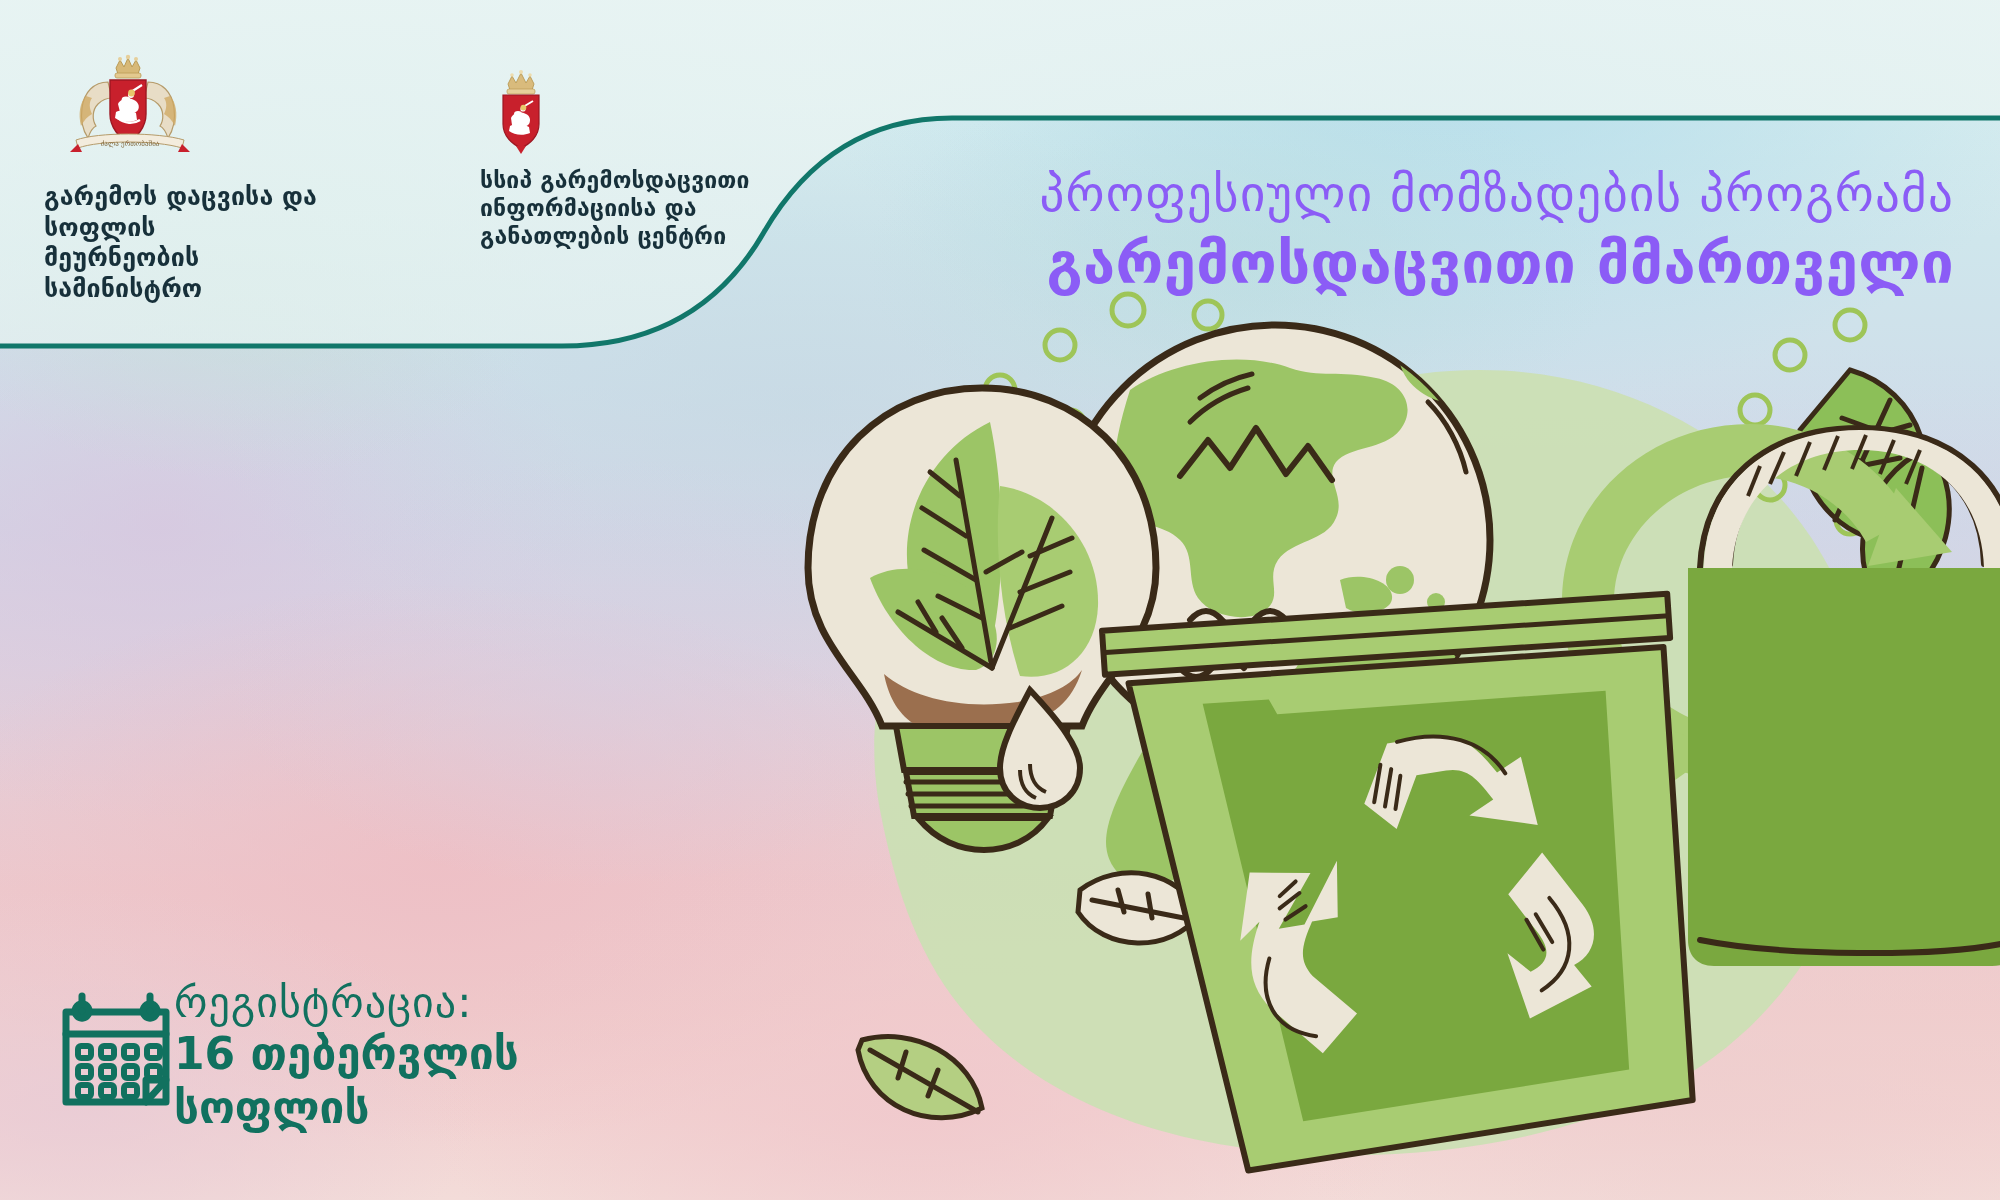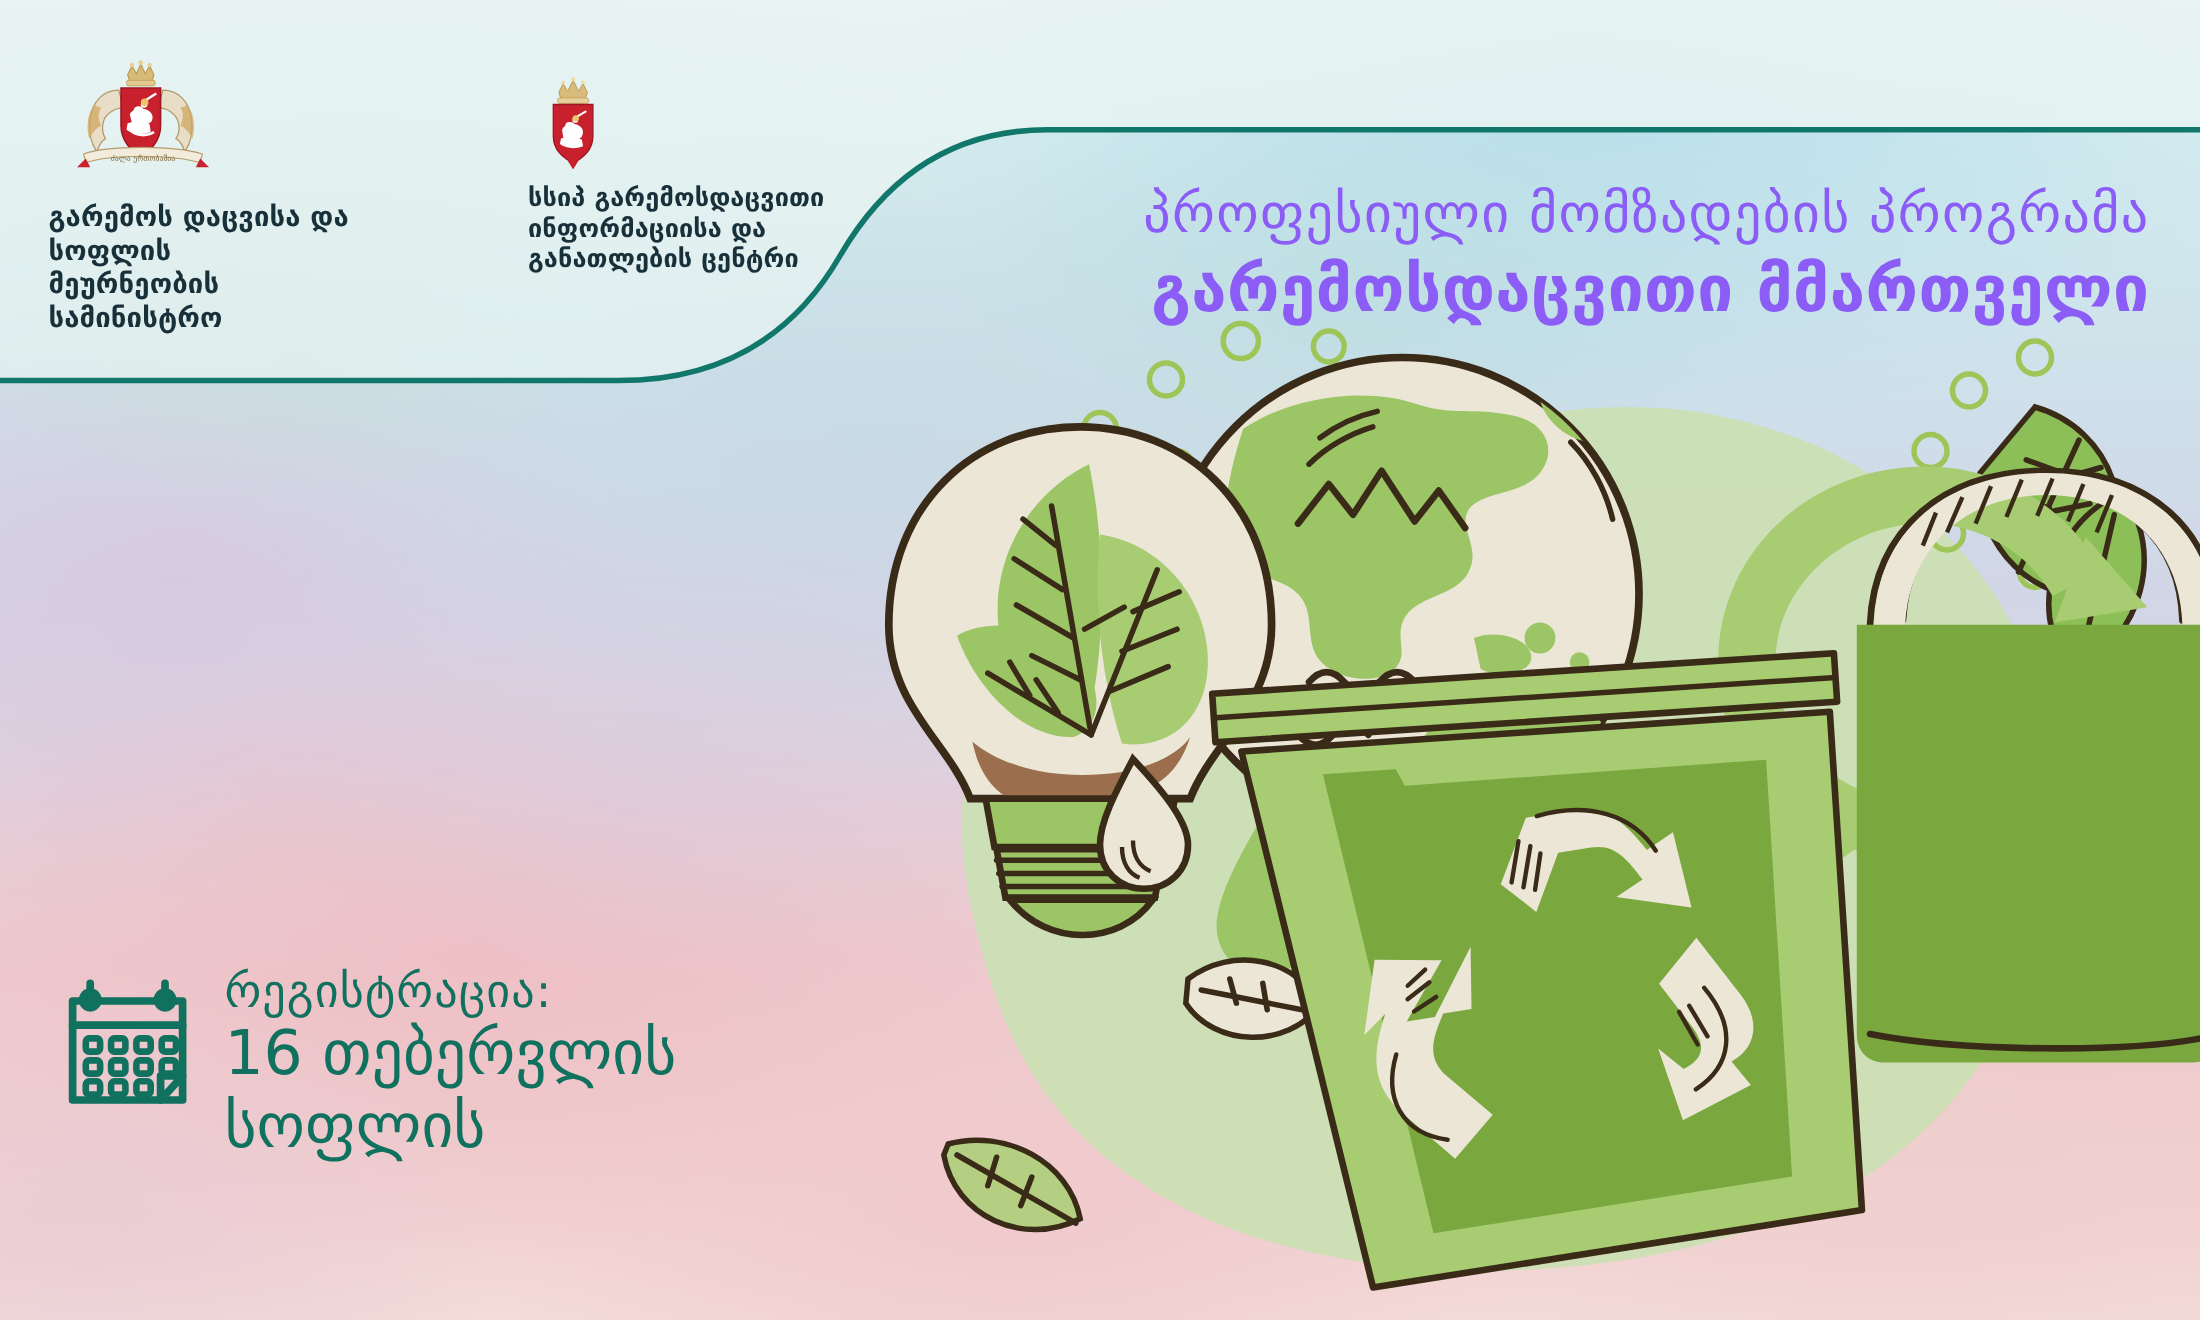--- a/index.html
+++ b/index.html
@@ -79,31 +79,31 @@
     font-size:49px; font-weight:400; letter-spacing:1.2px;
     line-height:1.12; white-space:nowrap;
   }
   .title-line2 {
     font-size:58px; font-weight:bold; letter-spacing:.4px;
     line-height:1.2; margin-top:6px; white-space:nowrap;
   }
 
   
   .reg-wrap {
-    position:absolute; left:58px; top:878px;
-    display:flex; align-items:flex-start; gap:30px;
+    position:absolute; left:58px; top:980px;
+    display:flex; align-items:flex-start; 
   }
   .reg-icon { flex:0 0 auto; margin-top:10px; }
   .reg-text { color:#11715f; }
   .reg-label {
     font-size:42px; font-weight:400; letter-spacing:1px;
     line-height:1.08;
   }
   .reg-date {
-    font-size:56px; font-weight:normal; line-height:1.12; margin-top:4px;
+    font-size:44px; font-weight:bold; line-height:1.12; margin-top:4px;
   }
 
   
   .illustration {
     position:absolute; left:700px; top:250px; width:1320px; height:950px;
   }
   .illustration svg { display:block; }
 </style>
 </head>
 <body>

